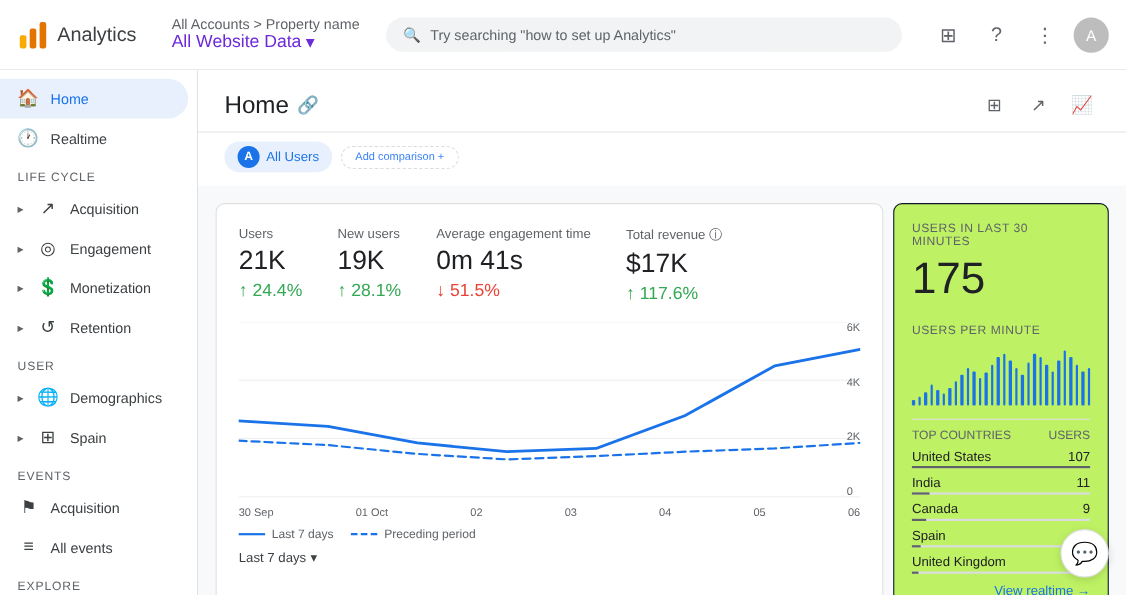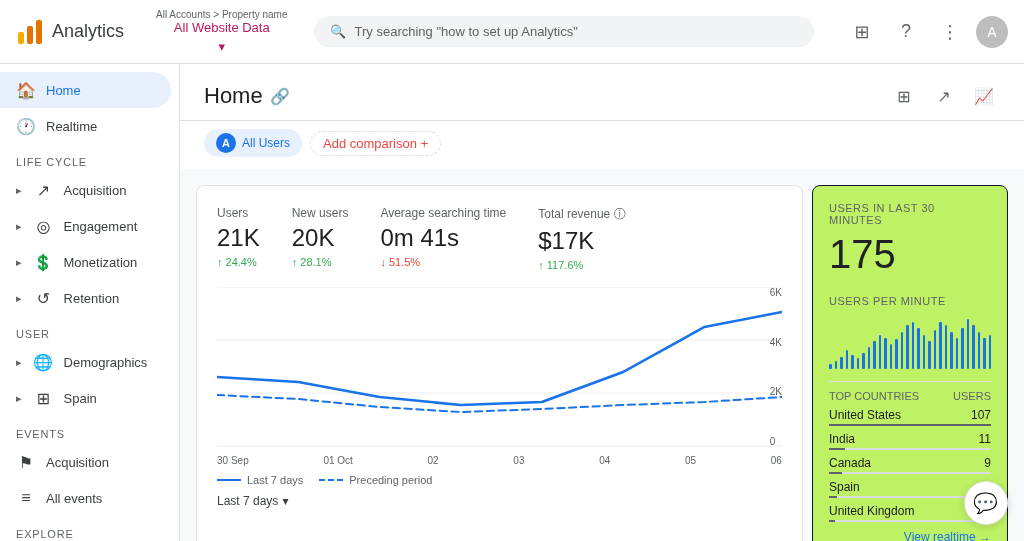--- a/index.html
+++ b/index.html
@@ -4,22 +4,22 @@
   <style>
     * { box-sizing: border-box; margin: 0; padding: 0; }
     body { font-family: 'Google Sans', Arial, sans-serif; font-size: 13px; background: #f8f9fa; color: #202124; display: flex; flex-direction: column; height: 541px; overflow: hidden; }
 
     
     .topbar { display: flex; align-items: center; height: 64px; background: #fff; border-bottom: 1px solid #e0e0e0; padding: 16px 16px; gap: 24px; flex-shrink: 0; }
     .topbar-logo { display: flex; align-items: center; gap: 8px; }
     .logo-icon { width: 28px; height: 28px; }
     .topbar-title { font-size: 18px; color: #3c4043; font-weight: 400; }
     .topbar-nav { display: flex; flex-direction: column; margin-left: 8px; font-size: 11px; color: #5f6368; }
-    .topbar-nav .breadcrumb { color: #5f6368; font-size: 10px; }
-    .topbar-nav .property { font-size: 13px; color: #be185d; display: flex; align-items: center; gap: 4px; cursor: pointer; flex-direction: column; }
+    .topbar-nav .breadcrumb { color: #5f6368; font-size: 13px; }
+    .topbar-nav .property { font-size: 16px; color: #6d28d9; display: flex; align-items: center; gap: 4px; cursor: pointer; }
     .topbar-search { flex: 1; max-width: 500px; margin: 0 auto; background: #f1f3f4; border-radius: 24px; display: flex; align-items: center; padding: 8px 16px; gap: 8px; cursor: text; }
     .topbar-search span { color: #5f6368; font-size: 13px; }
     .topbar-actions { display: flex; align-items: center; gap: 8px; margin-left: auto; }
     .icon-btn { width: 36px; height: 36px; border-radius: 50%; display: flex; align-items: center; justify-content: center; cursor: pointer; color: #5f6368; background: transparent; border: none; font-size: 18px; }
     .avatar { width: 32px; height: 32px; border-radius: 50%; background: #bdbdbd; display: flex; align-items: center; justify-content: center; color: #fff; font-size: 14px; cursor: pointer; }
 
     
     .layout { display: flex; flex: 1; overflow: hidden; }
 
     
@@ -37,33 +37,33 @@
     .page-header { display: flex; align-items: center; justify-content: space-between; padding: 16px 24px 8px; background: #fff; border-bottom: 1px solid #e0e0e0; }
     .page-title { display: flex; align-items: center; gap: 8px; font-size: 22px; font-weight: 400; color: #202124; }
     .page-title-icon { color: #5f6368; font-size: 16px; cursor: pointer; }
     .page-header-actions { display: flex; gap: 8px; }
     .page-action-btn { width: 32px; height: 32px; border-radius: 50%; display: flex; align-items: center; justify-content: center; cursor: pointer; color: #5f6368; border: none; background: transparent; font-size: 16px; }
 
     
     .comparison-bar { display: flex; align-items: center; gap: 8px; padding: 8px 24px 12px; background: #fff; }
     .all-users-chip { display: flex; align-items: center; gap: 6px; background: #e8f0fe; border-radius: 16px; padding: 4px 12px; font-size: 12px; color: #1a73e8; font-weight: 500; }
     .chip-letter { width: 20px; height: 20px; border-radius: 50%; background: #1a73e8; color: #fff; display: flex; align-items: center; justify-content: center; font-size: 11px; font-weight: 600; }
-    .add-comparison { display: flex; align-items: center; gap: 4px; border: 1px dashed #dadce0; border-radius: 16px; padding: 4px 12px; font-size: 13px; color: #ef4444; cursor: pointer; }
+    .add-comparison { display: flex; align-items: center; gap: 4px; border: 1px dashed #dadce0; border-radius: 16px; padding: 4px 12px; font-size: 10px; color: #3b82f6; cursor: pointer; }
 
     
     .content { padding: 16px; display: flex; flex-direction: column; gap: 16px; }
     .cards-row { display: flex; gap: 9px; }
 
     
     .chart-card { flex: 1; background: #fff; border-radius: 8px; border: 1px solid #e0e0e0; padding: 20px; }
     .metrics-row { display: flex; gap: 32px; margin-bottom: 16px; }
     .metric { display: flex; flex-direction: column; gap: 4px; }
     .metric-label { font-size: 12px; color: #5f6368; }
     .metric-value { font-size: 24px; font-weight: 400; color: #202124; }
-    .metric-change { font-size: 11px; display: flex; align-items: center; gap: 2px; }
+    .metric-change { font-size: 16px; display: flex; align-items: center; gap: 2px; }
     .metric-change.up { color: #34a853; }
     .metric-change.down { color: #ea4335; }
 
     
     .chart-area { position: relative; height: 160px; margin-bottom: 8px; }
     .chart-svg { width: 100%; height: 100%; }
     .chart-labels { display: flex; justify-content: space-between; padding: 0 0; margin-top: 4px; font-size: 10px; color: #5f6368; }
     .chart-legend { display: flex; gap: 16px; margin-top: 8px; font-size: 11px; color: #5f6368; }
     .legend-item { display: flex; align-items: center; gap: 6px; }
     .legend-line { width: 24px; height: 2px; background: #1a73e8; }
@@ -213,25 +213,25 @@
 
         <div class="chart-card">
           <div class="metrics-row">
             <div class="metric">
               <span class="metric-label">Users</span>
               <span class="metric-value">21K</span>
               <span class="metric-change up">↑ 24.4%</span>
             </div>
             <div class="metric">
               <span class="metric-label">New users</span>
-              <span class="metric-value">20K</span>
+              <span class="metric-value">19K</span>
               <span class="metric-change up">↑ 28.1%</span>
             </div>
             <div class="metric">
-              <span class="metric-label">Average searching time</span>
+              <span class="metric-label">Average engagement time</span>
               <span class="metric-value">0m 41s</span>
               <span class="metric-change down">↓ 51.5%</span>
             </div>
             <div class="metric">
               <span class="metric-label">
                 <span>Total revenue</span>
                 <span class="metric-help"> ⓘ</span>
               </span>
               <span class="metric-value">$17K</span>
               <span class="metric-change up">↑ 117.6%</span>

